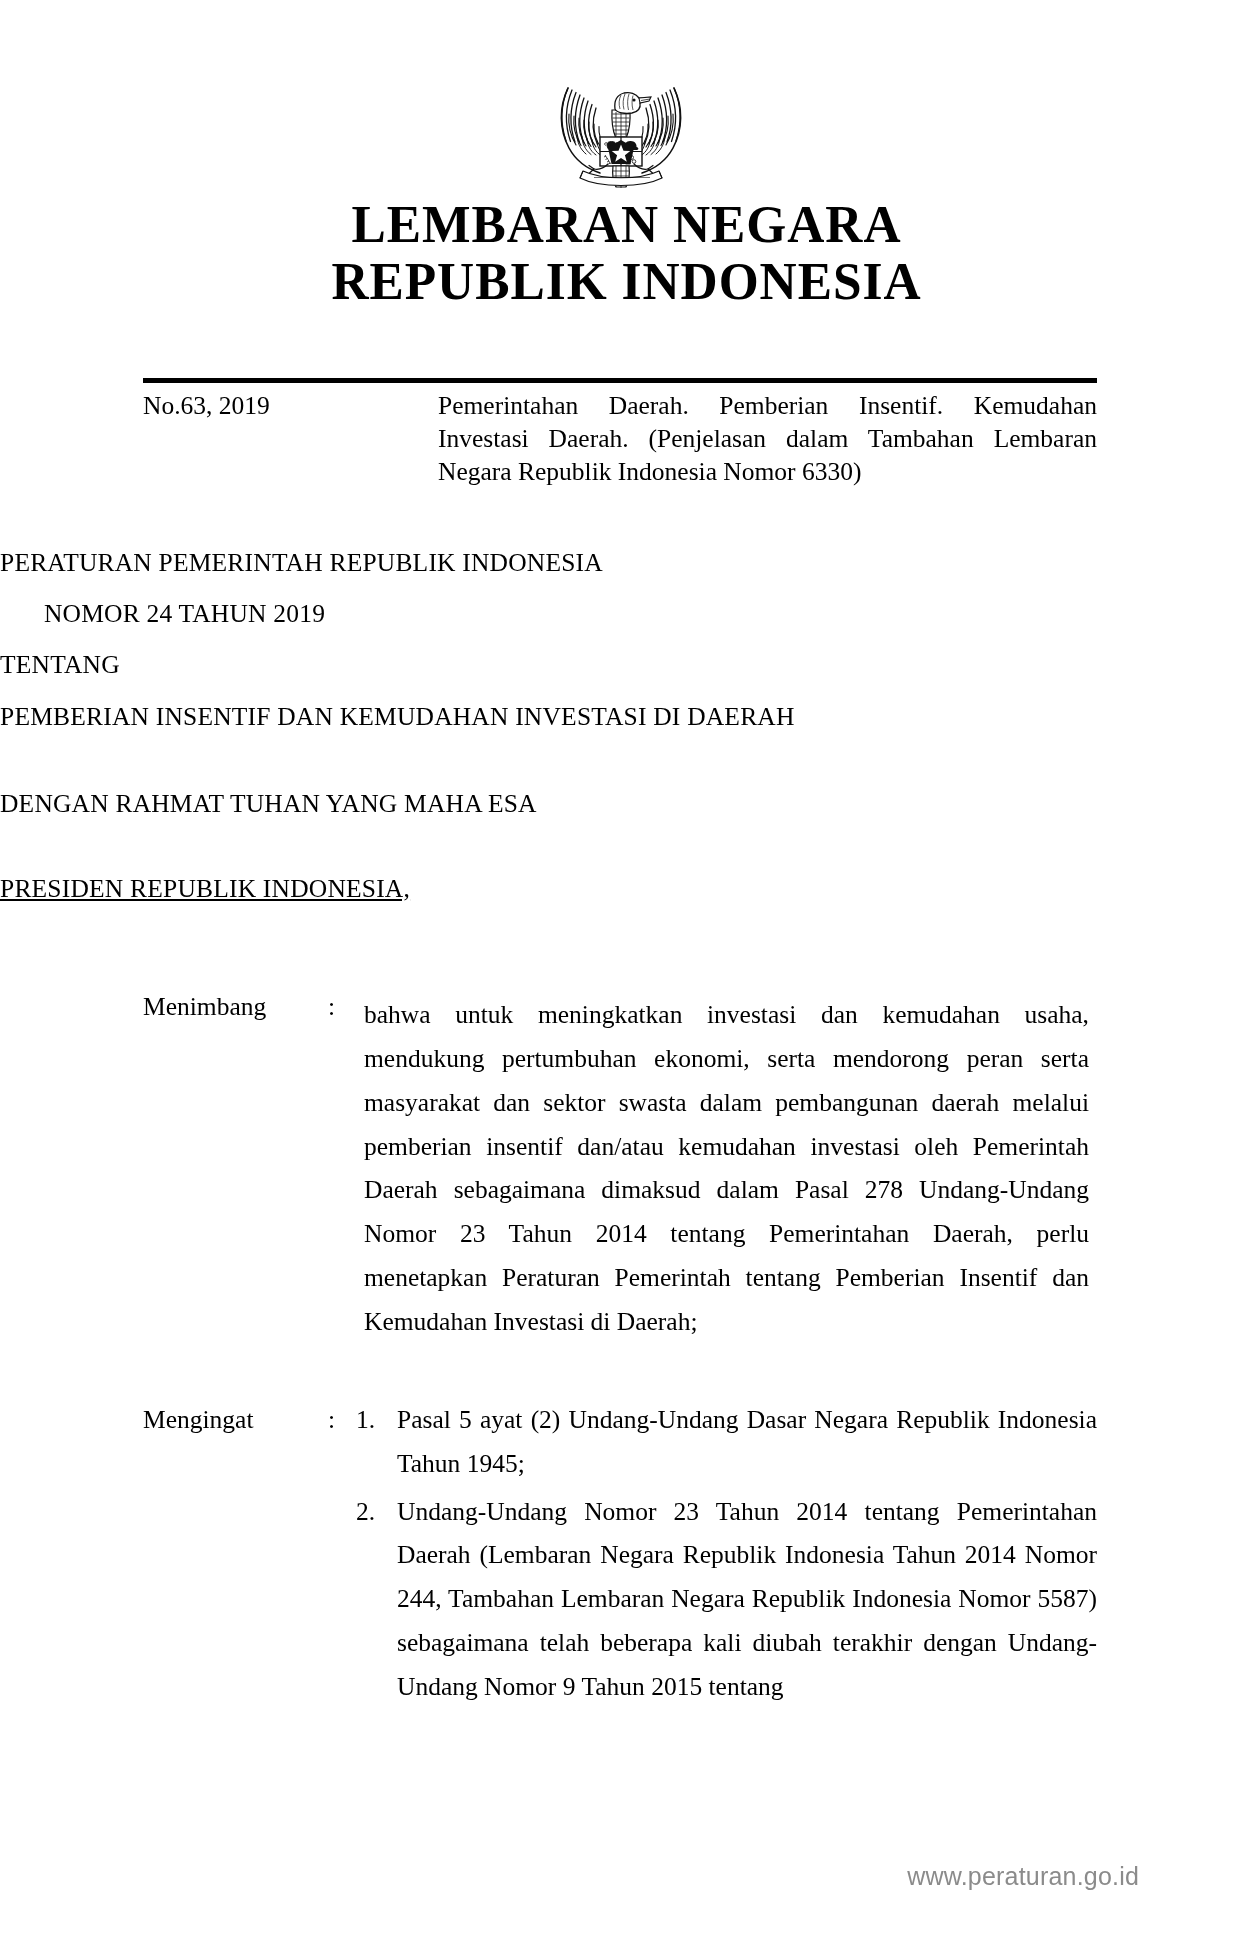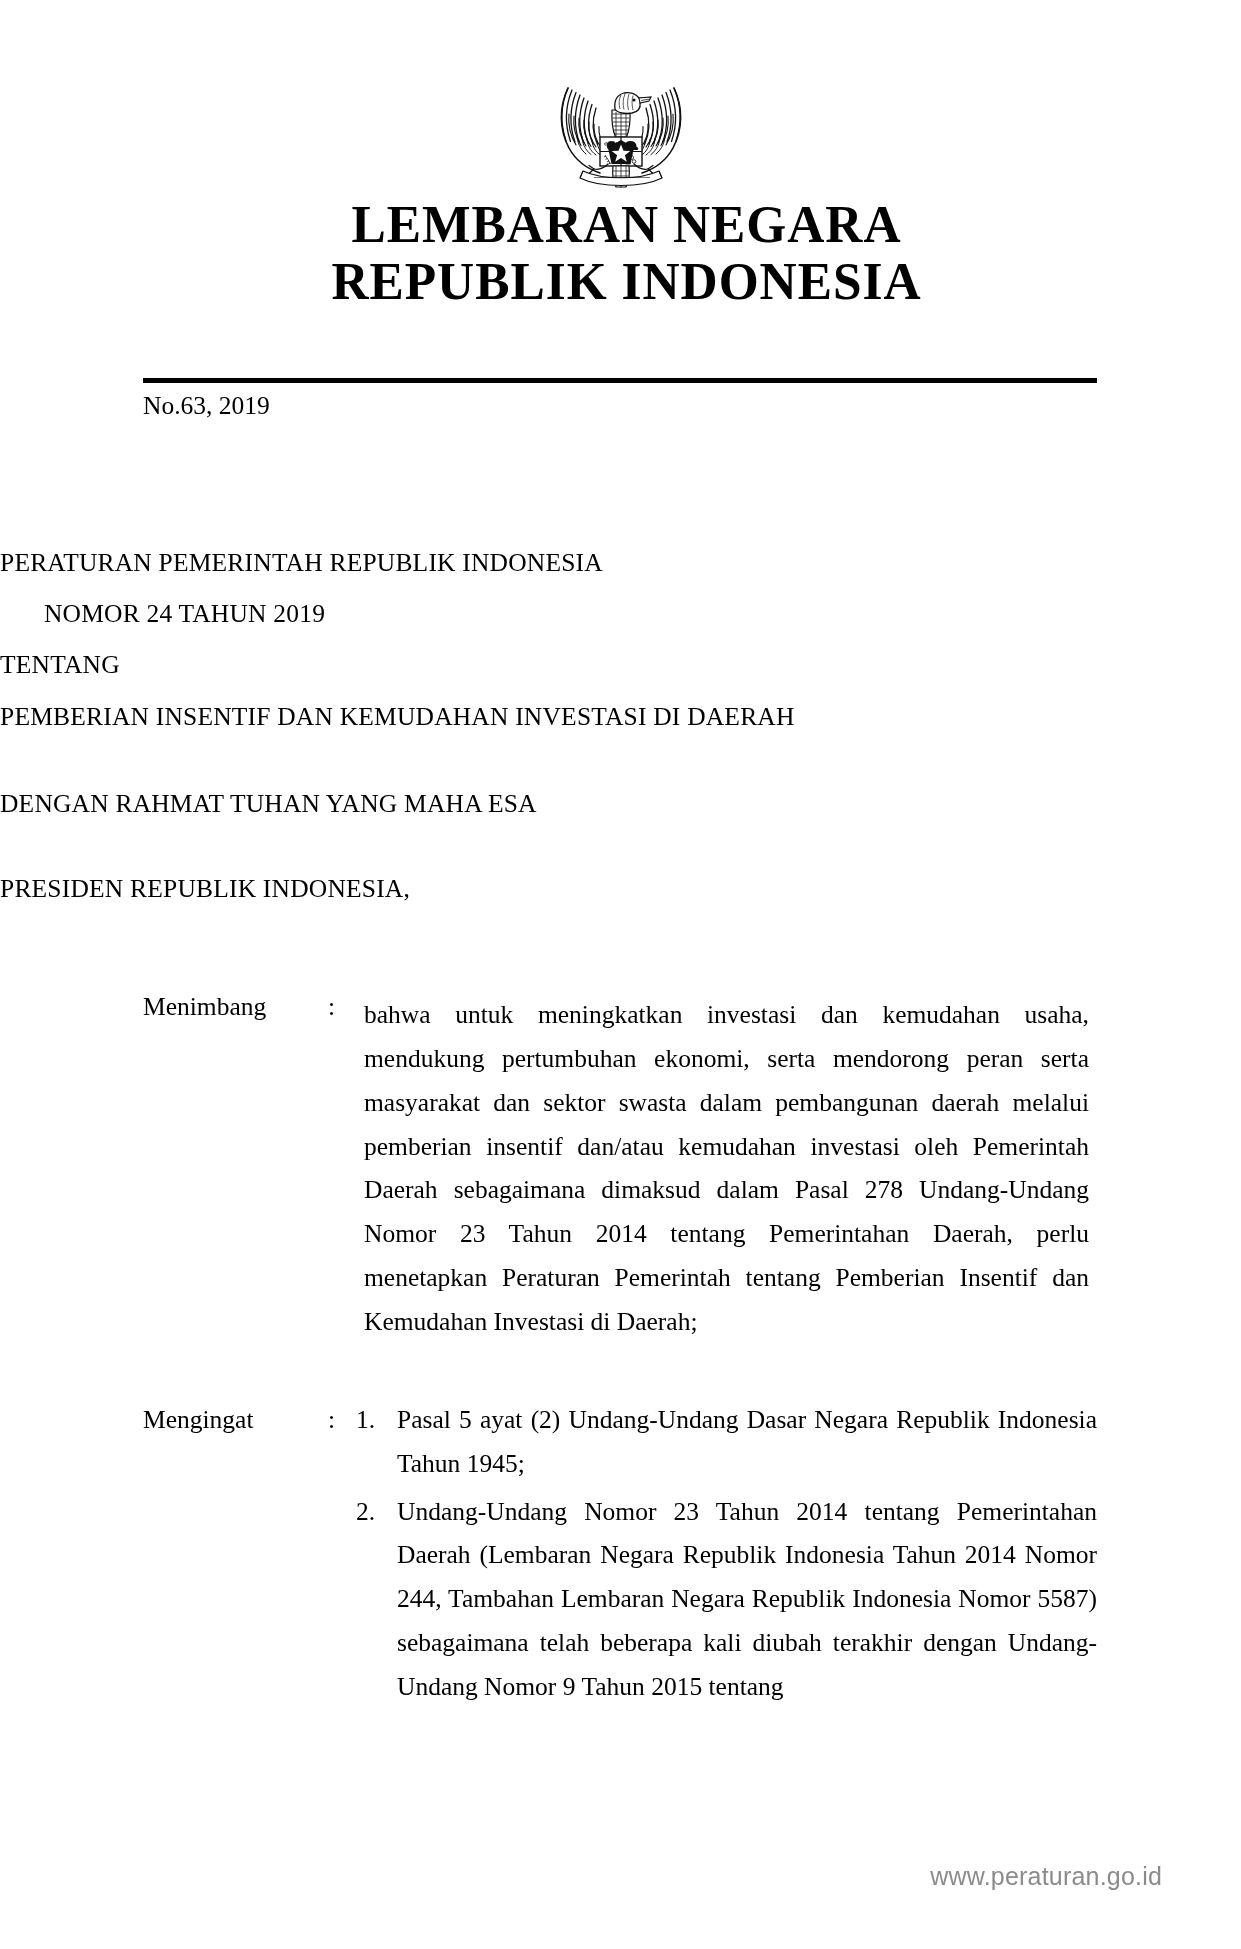--- a/index.html
+++ b/index.html
@@ -101,21 +101,21 @@
     text-align: left;
   }
   .title-line {
     font-size: 25.5px;
     line-height: 1.0;
     letter-spacing: 0.2px;
   }
   .t-gap-sm { margin-top: 25px; padding-left: 44px; }
   .t-gap-md { margin-top: 26px; }
   .t-gap-lg { margin-top: 62px; }
-  .t-gap-xl { margin-top: 59px; }
+  .t-gap-xl { margin-top: 59px; text-decoration: underline; }
 
   
   .clauses {
     position: absolute;
     top: 985px;
     left: 143px;
     width: 954px;
   }
   .clause {
     display: flex;
@@ -164,21 +164,21 @@
     text-justify: inter-word;
   }
 
   
   .footer {
     position: absolute;
     left: 0;
     top: 1862px;
     width: 100%;
     text-align: right;
-    padding-right: 79px;
+    padding-right: 102px;
   }
   .footer-url {
     font-family: "Liberation Sans", "DejaVu Sans", sans-serif;
     font-size: 25px;
     color: #8b8b8b;
     letter-spacing: 0.2px;
   }
 </style>
 </head>
 <body>
@@ -346,20 +346,23 @@
 
   <div class="masthead">
     <div class="masthead-line">LEMBARAN NEGARA</div>
     <div class="masthead-line">REPUBLIK INDONESIA</div>
   </div>
 
   <div class="rule"></div>
 
   <div class="citation">
     <div class="citation-no">No.63, 2019</div>
+    <div class="citation-body">
+      <p>Pemerintahan Daerah. Pemberian Insentif. Kemudahan Investasi Daerah. (Penjelasan dalam Tambahan Lembaran Negara Republik Indonesia Nomor 6330)</p>
+    </div>
   </div>
 
   <div class="titleblock">
     <div class="title-line">PERATURAN PEMERINTAH REPUBLIK INDONESIA</div>
     <div class="title-line t-gap-sm">NOMOR 24 TAHUN 2019</div>
     <div class="title-line t-gap-md">TENTANG</div>
     <div class="title-line t-gap-md">PEMBERIAN INSENTIF DAN KEMUDAHAN INVESTASI DI DAERAH</div>
     <div class="title-line t-gap-lg">DENGAN RAHMAT TUHAN YANG MAHA ESA</div>
     <div class="title-line t-gap-xl">PRESIDEN REPUBLIK INDONESIA,</div>
   </div>

